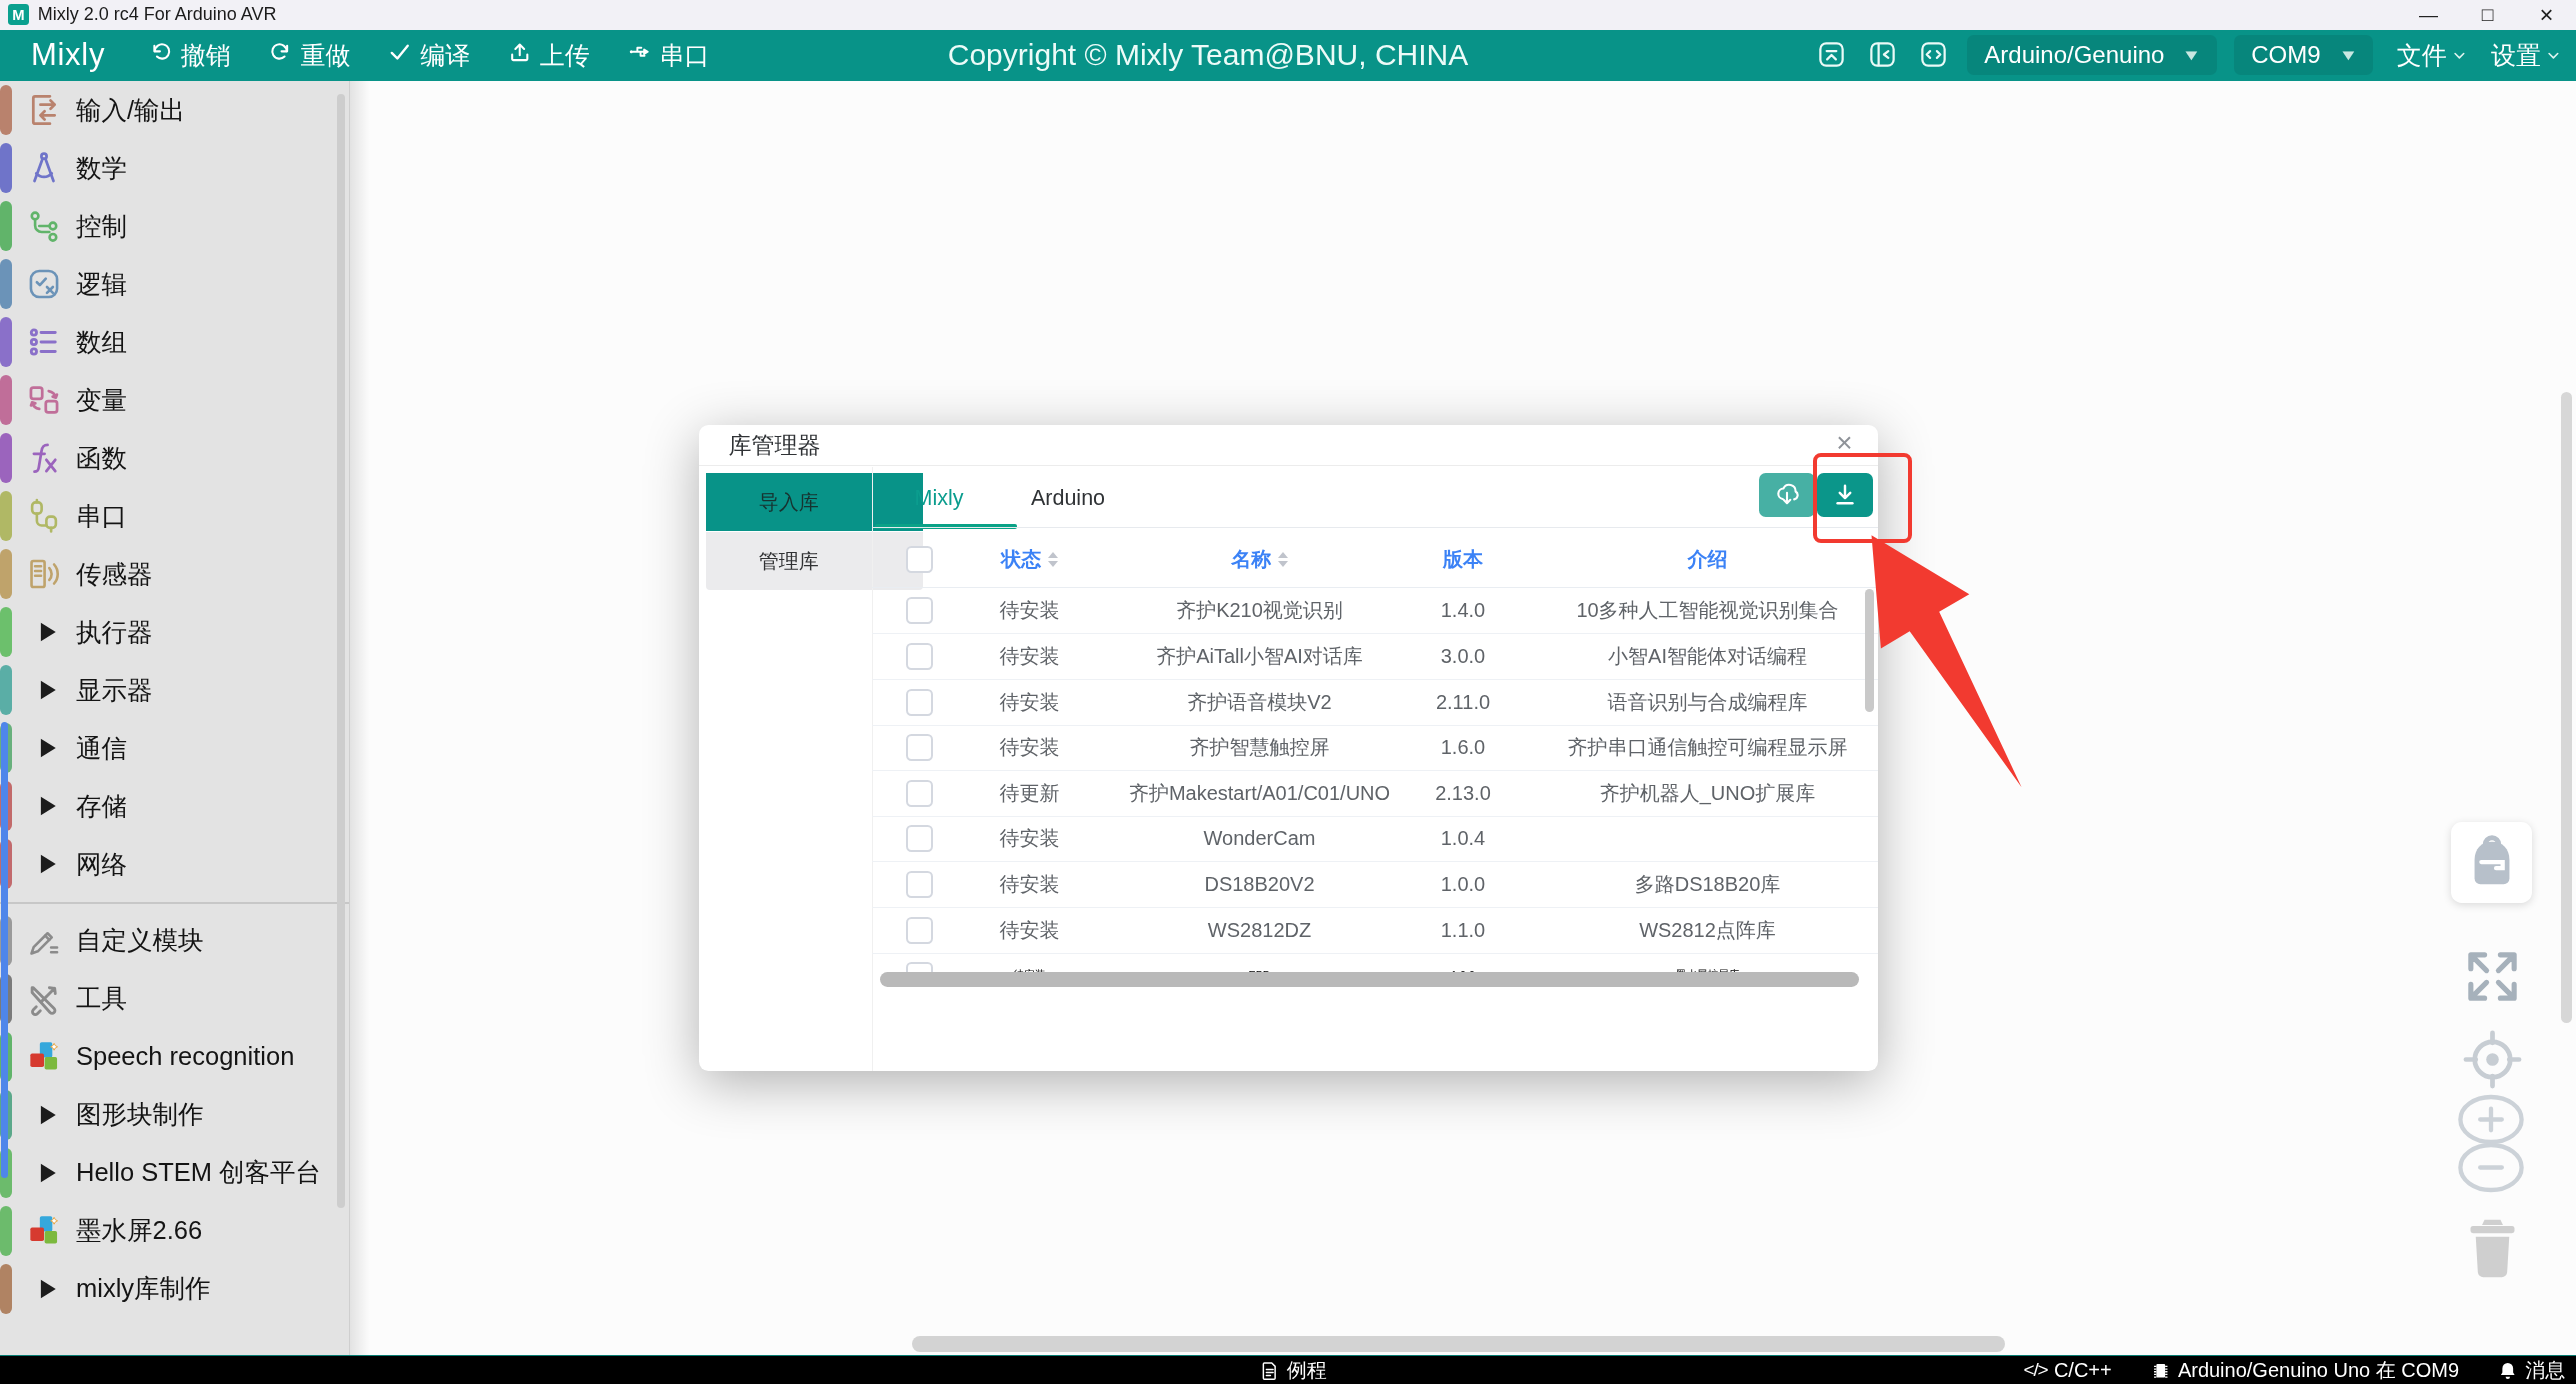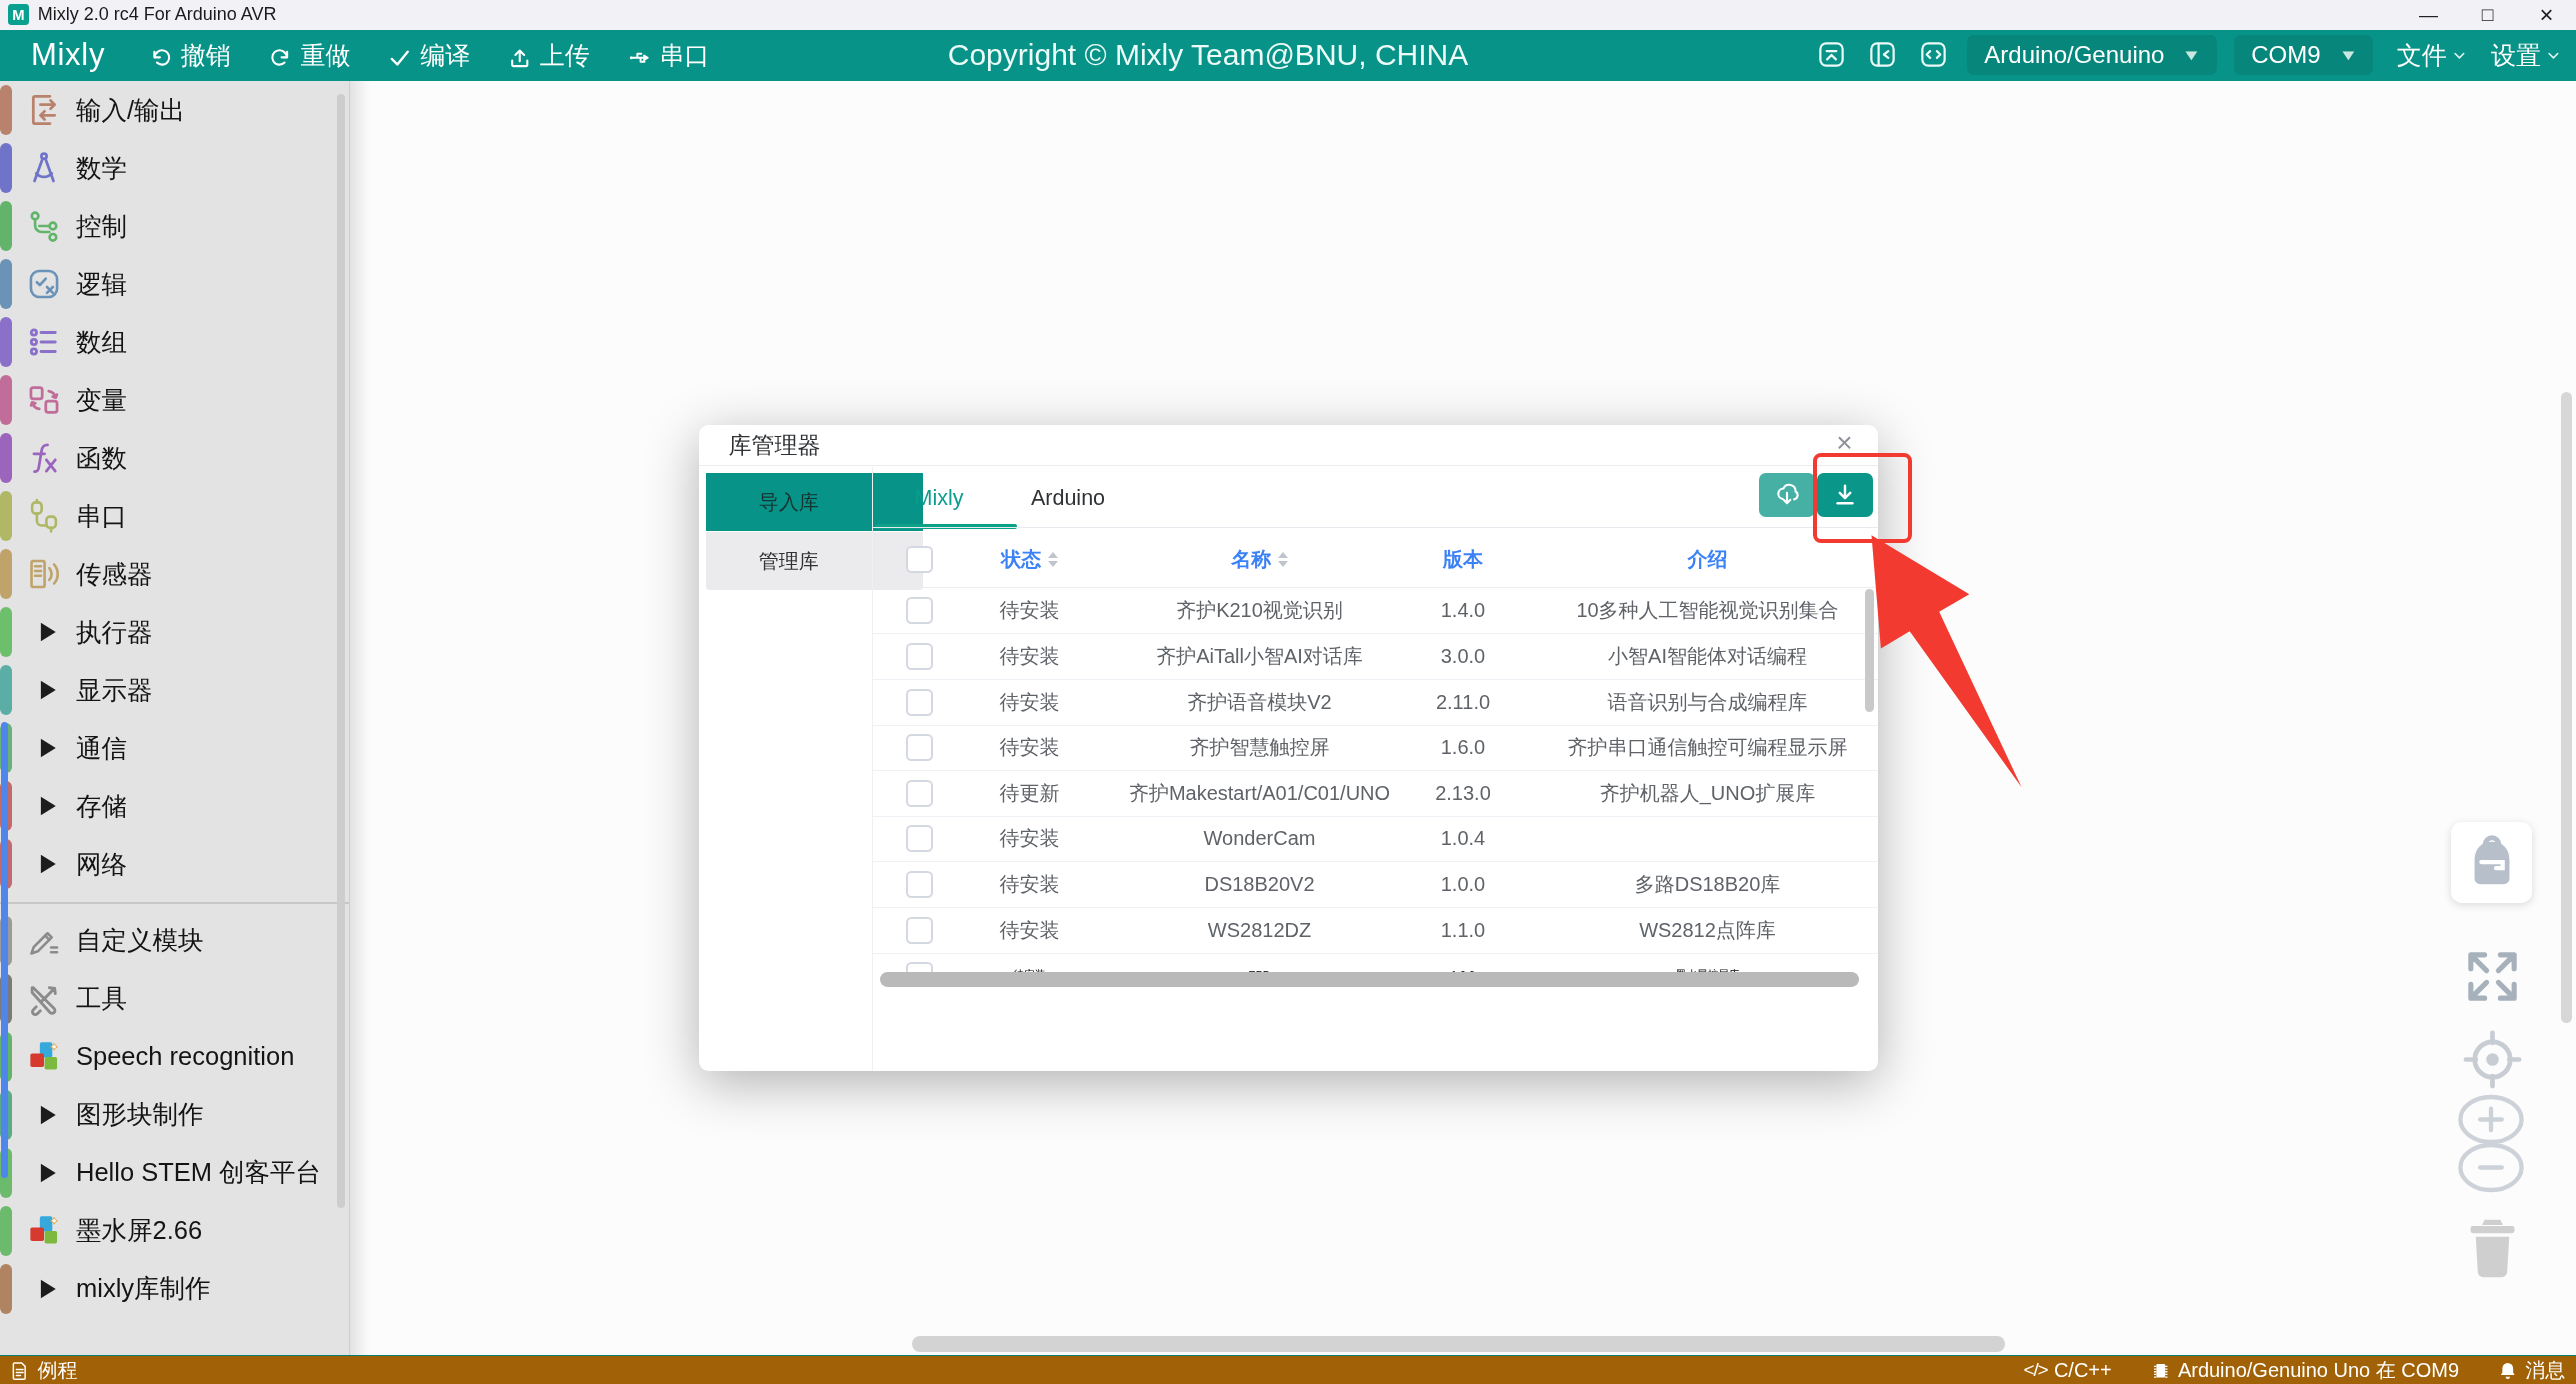--- a/index.html
+++ b/index.html
@@ -14,21 +14,21 @@
   .tb-title{margin-left:8.7px;font-size:18px;color:#1b1b1b;}
   .win-controls{position:absolute;right:0;top:0;height:29.5px;display:flex;}
   .win-btn{width:59px;height:29.5px;display:flex;align-items:center;justify-content:center;
            color:#222;font-size:19px;}
 
   
   .menubar{position:absolute;left:0;top:29.5px;width:100%;height:51px;background:#089388;
            display:flex;align-items:center;color:#fff;z-index:10;}
   .mb-brand{margin-left:31px;font-size:31px;font-weight:500;letter-spacing:0.7px;}
   #menubar-items{display:flex;margin-left:42px;gap:36px;align-items:center;}
-  .mb-item{display:flex;align-items:flex-end;gap:6.7px;font-size:25px;cursor:default;}
+  .mb-item{display:flex;align-items:flex-start;gap:6.7px;font-size:25px;cursor:default;}
   .mb-ic{width:27px;height:27px;display:flex;align-items:center;justify-content:center;}
   .mb-ic svg{width:25.5px;height:25.5px;display:block;}
   .copyright{position:absolute;left:1208px;transform:translateX(-50%);font-size:30px;
              font-weight:300;color:#ecfbf8;}
   .mb-right{position:absolute;right:14.8px;top:0;height:51px;display:flex;align-items:center;gap:17.4px;}
   .sq-btn{width:32px;height:32px;display:flex;align-items:center;justify-content:center;}
   .sq-btn svg{width:31px;height:31px;}
   .pill{height:40px;background:rgba(0,0,0,0.085);border-radius:6.7px;display:flex;align-items:center;
         padding:0 17.4px;gap:20px;font-size:24px;}
   .dd-caret{font-size:14.8px;color:#c9e8e2;transform:scaleX(1.35);}
@@ -64,22 +64,22 @@
   .ctrl-target{left:2461px;top:1028px;width:63px;height:63px;}
   .ctrl-target svg{width:63px;height:63px;}
   .ctrl-zoom-in{left:2455px;top:1092px;width:72px;height:55px;}
   .ctrl-zoom-in svg{width:72px;height:55px;}
   .ctrl-zoom-out{left:2455px;top:1140px;width:72px;height:55px;}
   .ctrl-zoom-out svg{width:72px;height:55px;}
   .ctrl-trash{left:2459px;top:1210px;width:67px;height:76px;}
   .ctrl-trash svg{width:67px;height:76px;}
 
   
-  .statusbar{position:absolute;left:0;bottom:0;width:100%;height:29.5px;background:#a16207;
-             border-top:1.3px solid #077d73;display:flex;align-items:center;color:#fff;font-size:20px;z-index:12;}
+  .statusbar{position:absolute;left:0;bottom:0;width:100%;height:29.5px;background:#000000;
+             border-top:1.3px solid #077d73;display:flex;align-items:center;color:#fff;font-size:20px;z-index:12;justify-content:center;}
   .st-left{margin-left:9.4px;display:flex;align-items:center;gap:6.7px;}
   .st-right{position:absolute;right:10.7px;display:flex;align-items:center;gap:38px;}
   .st-item{display:flex;align-items:center;gap:6.7px;}
   .st-item svg{width:21.5px;height:21.5px;}
   .code-glyph{font-size:19px;letter-spacing:-1.3px;}
 
   
   .dialog{position:absolute;left:699px;top:425px;width:1179px;height:646px;background:#fff;
           border-radius:9.4px;box-shadow:0 12px 54px rgba(0,0,0,0.30);z-index:30;}
   .dlg-header{position:absolute;left:0;top:0;right:0;height:40px;display:flex;align-items:center;}

